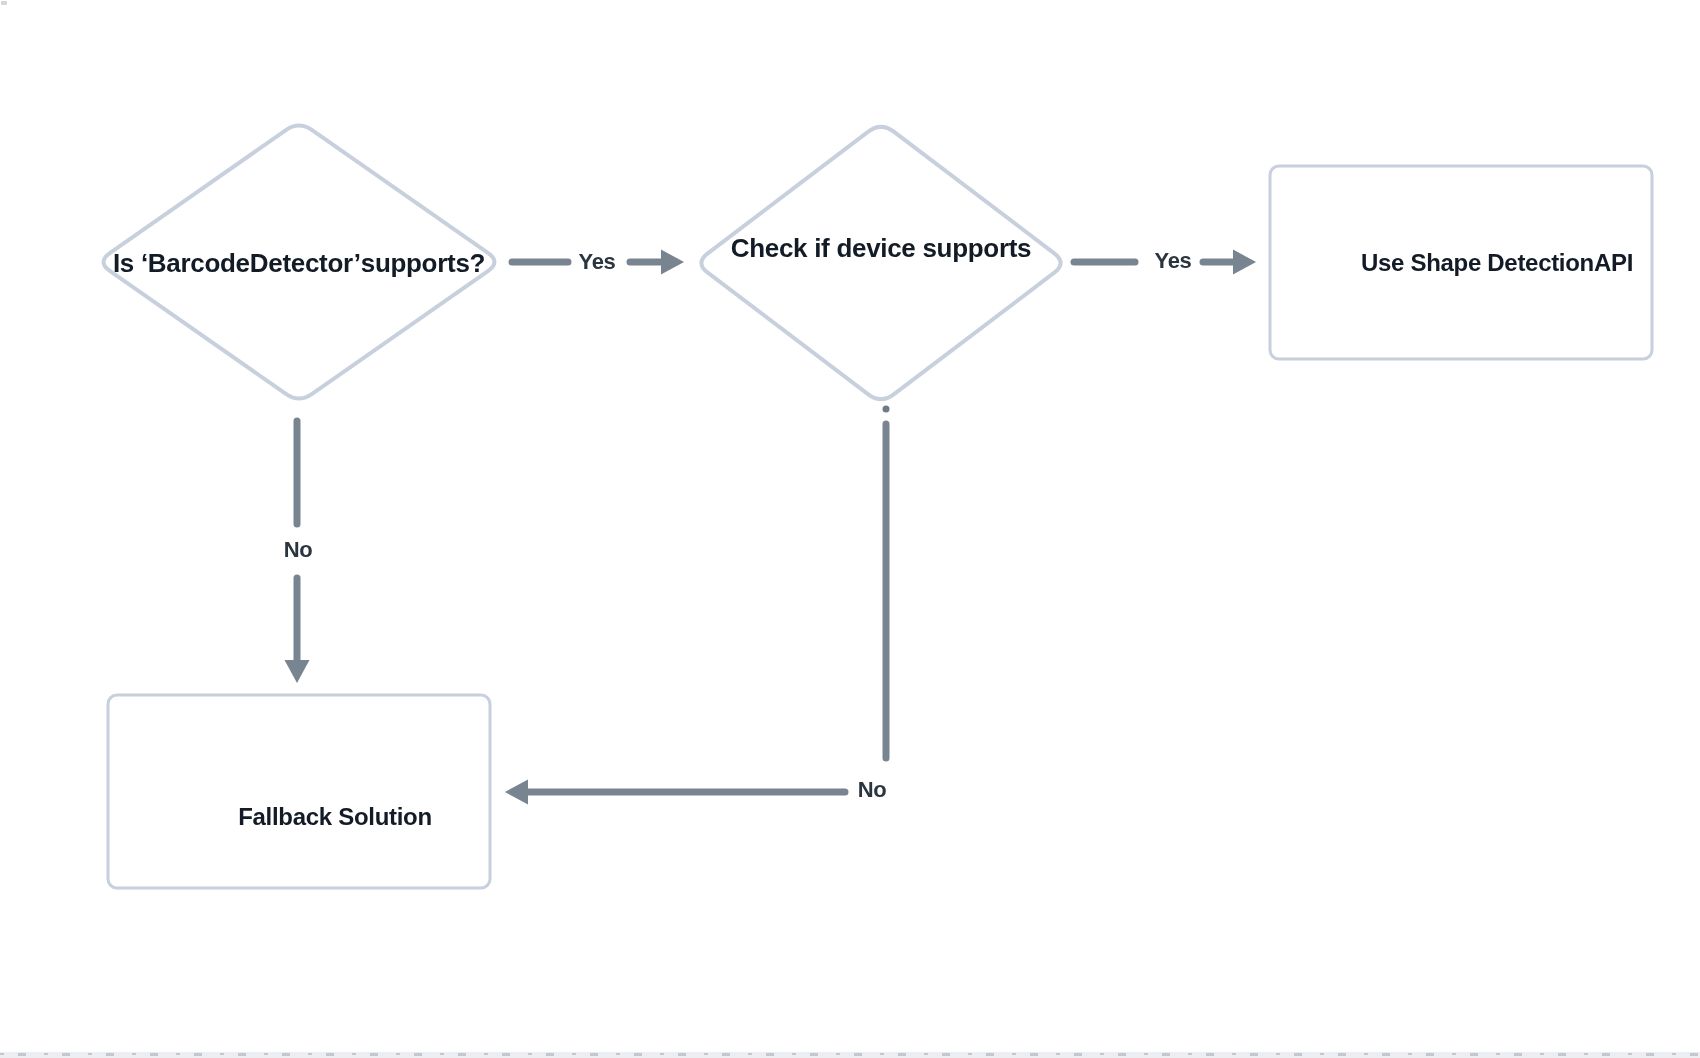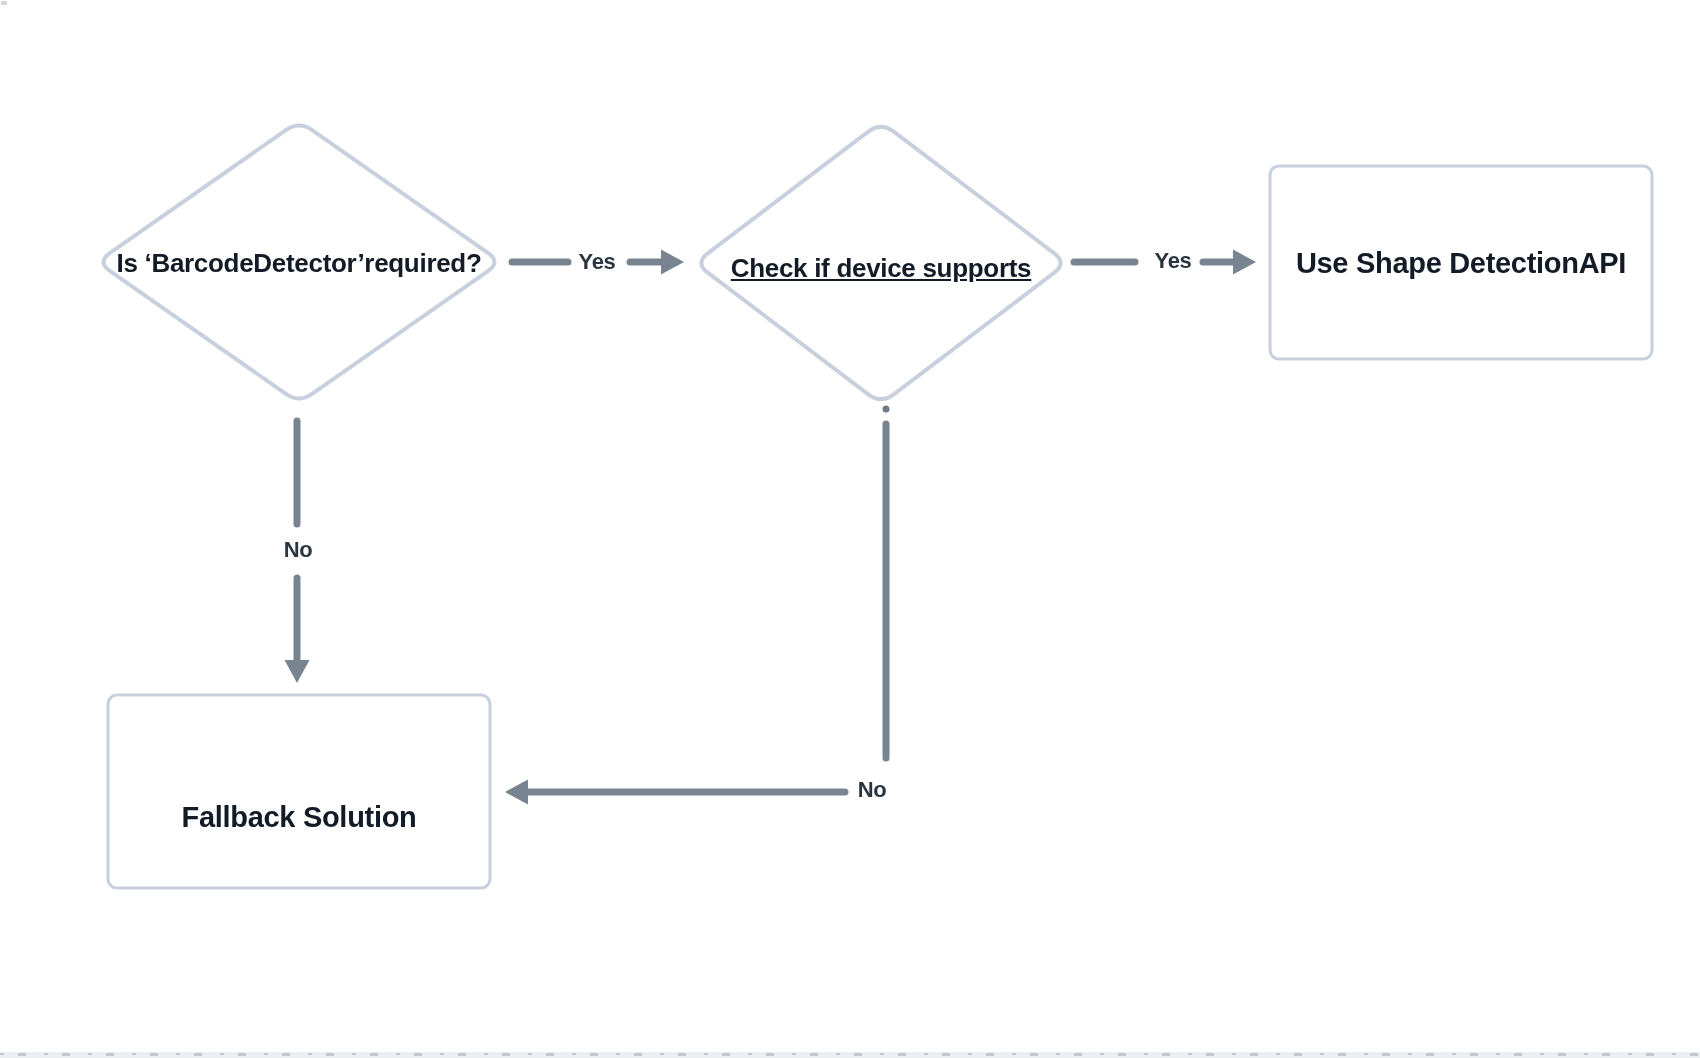--- a/index.html
+++ b/index.html
@@ -28,22 +28,22 @@
   .edge-line{stroke:var(--edge);stroke-width:7;stroke-linecap:round;fill:none;}
   .edge-head{fill:var(--edge);stroke:none;}
   .edge-dot{fill:var(--dot);stroke:none;}
   .node-label{
     position:absolute;
     display:flex;flex-direction:row;align-items:center;justify-content:center;
     text-align:center;color:var(--node-text);font-weight:700;letter-spacing:-0.3px;
   }
   .diamond-label{transform:translate(-50%,-50%);font-size:26px;line-height:42px;white-space:nowrap;}
   #label-d1{left:299px;top:263px;}
-  #label-d2{left:881px;top:268px;text-decoration:underline;}
-  .box-label{font-size:29px;line-height:44px;}
+  #label-d2{left:881px;top:248px;}
+  .box-label{font-size:24px;line-height:44px;padding-left:36px;}
   #label-b1{left:1270px;top:166px;width:382px;height:193px;}
   #label-b2{left:108px;top:695px;width:382px;height:243px;}
   .edge-label{
     position:absolute;transform:translate(-50%,-50%);
     color:var(--edge-label);font-size:22px;font-weight:700;letter-spacing:-0.3px;
     white-space:nowrap;
   }
   #label-yes1{left:597px;top:262px;}
   #label-yes2{left:1173px;top:261px;}
   #label-no1{left:298px;top:550px;}
@@ -92,21 +92,21 @@
     <path class="edge-head" d="M297,683 L284.5,660 L309.5,660 Z"></path>
 
     <circle class="edge-dot" cx="886" cy="409" r="3.5"></circle>
     <path class="edge-line" d="M886,424 V758"></path>
     <path class="edge-line" d="M845,792 H528"></path>
     <path class="edge-head" d="M505,792 L528,779.5 L528,804.5 Z"></path>
   </svg>
 
   <div class="node-label diamond-label" id="label-d1">
     <div>Is ‘BarcodeDetector’</div>
-    <div>required?</div>
+    <div>supports?</div>
   </div>
 
   <div class="node-label diamond-label" id="label-d2">
     <div>Check if device supports</div>
   </div>
 
   <div class="node-label box-label" id="label-b1">
     <div>Use Shape Detection</div>
     <div>API</div>
   </div>

